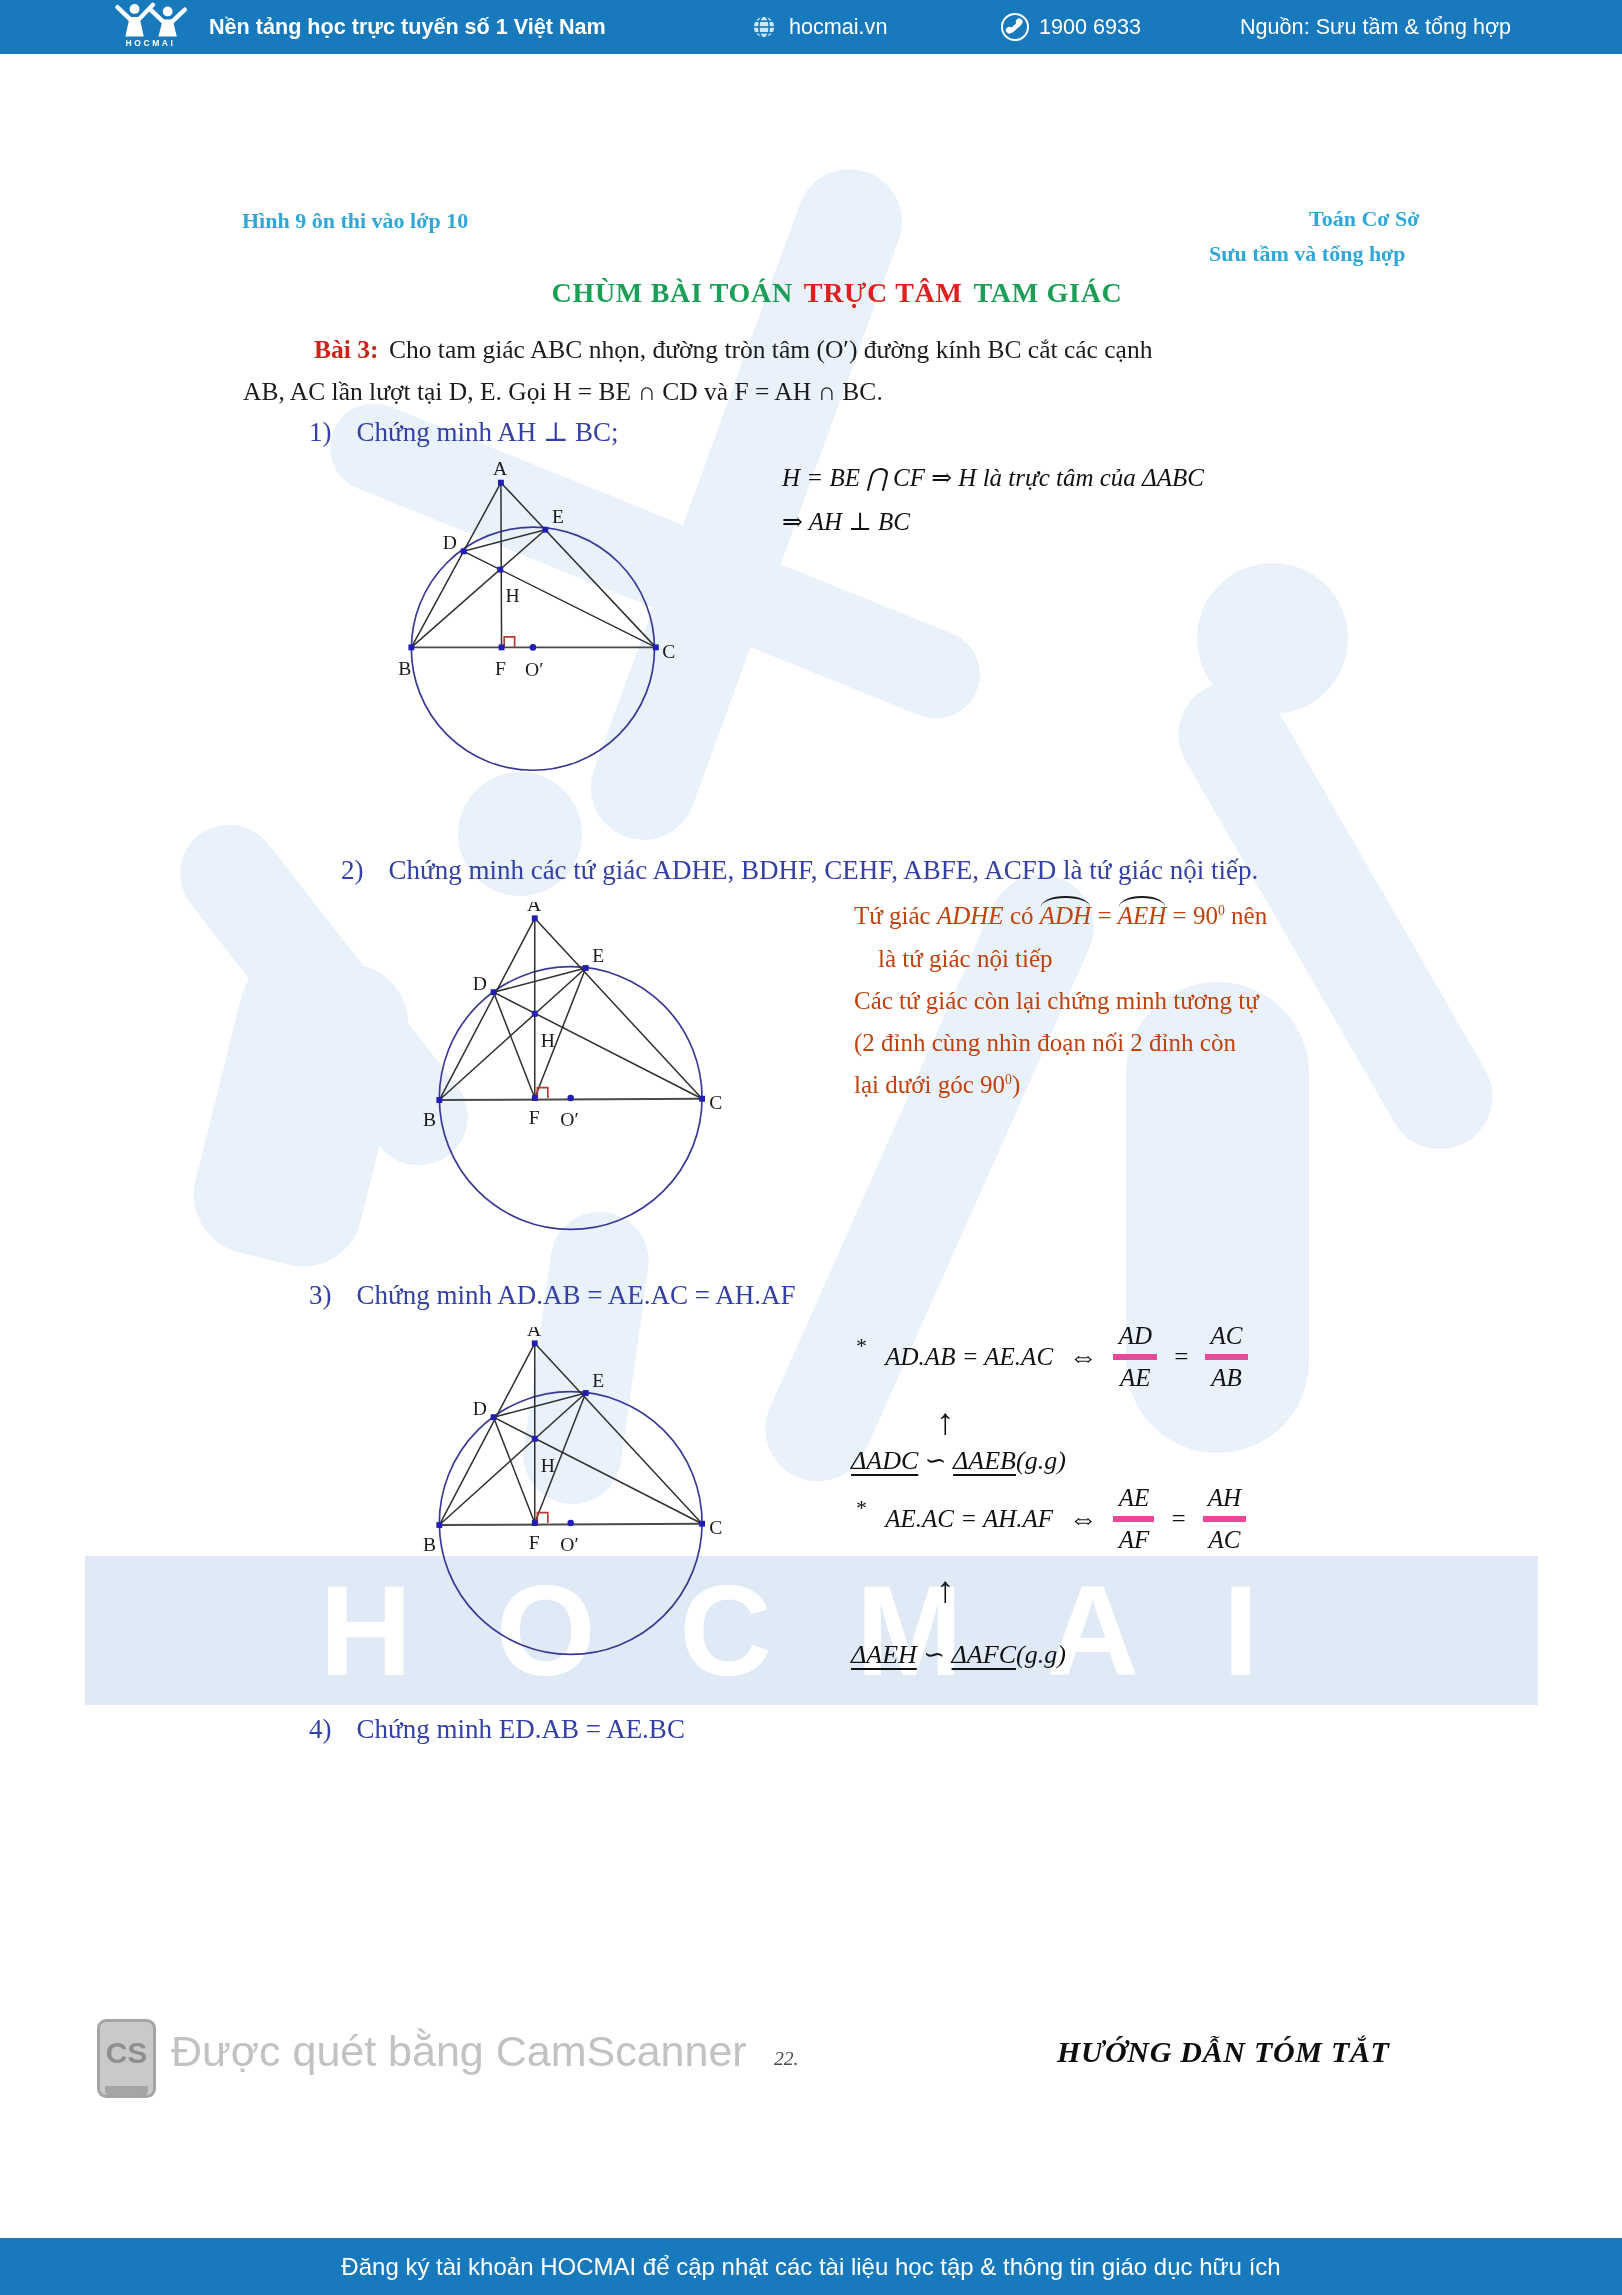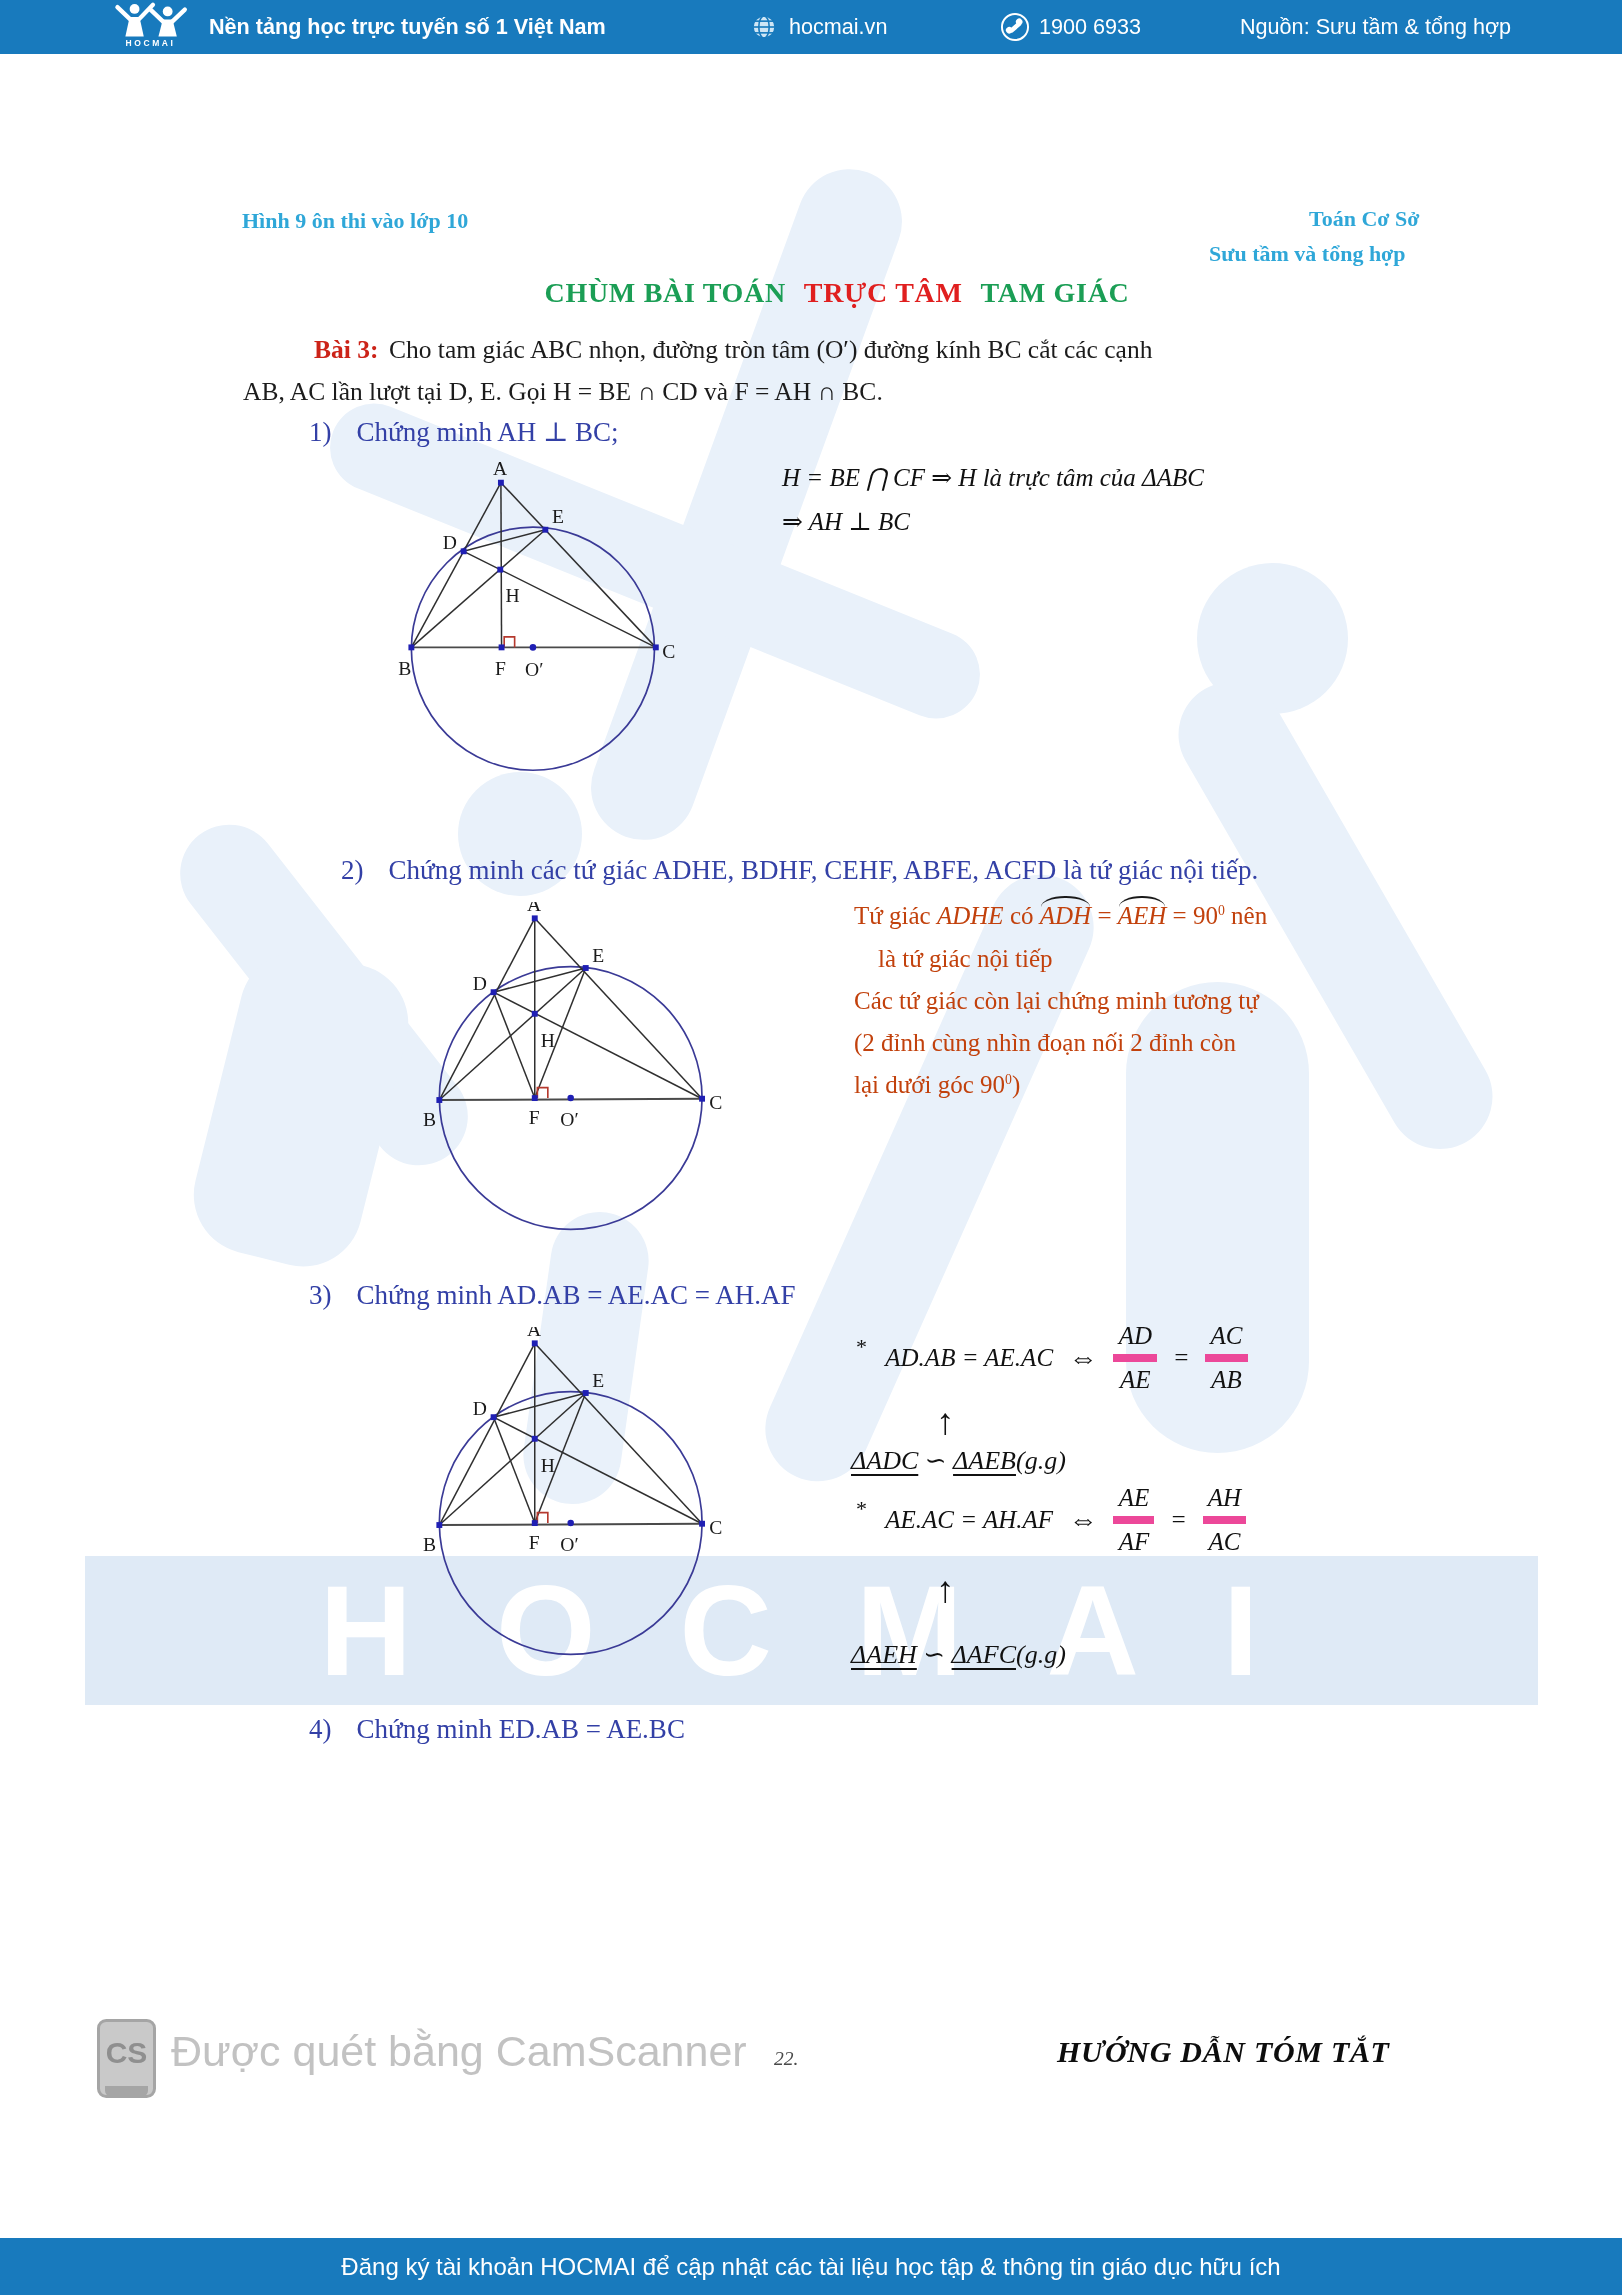--- a/index.html
+++ b/index.html
@@ -18,35 +18,35 @@
   .wm{position:absolute;background:#e9f1fa;z-index:1;}
   .wm-band{position:absolute;left:85px;top:1556px;width:1453px;height:149px;background:#dfeaf6;z-index:1;
            overflow:hidden;text-align:center;}
   .wm-band .t{font-family:"Liberation Sans","DejaVu Sans",sans-serif;font-weight:bold;font-size:128px;
               line-height:149px;color:#ffffff;letter-spacing:84px;text-indent:39px;white-space:nowrap;}
   .content{position:absolute;z-index:2;}
   
   .cyan{color:#2fa7d8;font-weight:bold;font-size:22px;}
   .doc-title{font-size:28px;font-weight:bold;letter-spacing:0.7px;}
   .doc-title .g{color:#1b9e55;margin:0 5.9px;}
-  .doc-title .r{color:#e01f1f;margin:0 12px;}
+  .doc-title .r{color:#e01f1f;margin:0 5px;}
   .para{font-size:25.5px;white-space:nowrap;}
   .plabel{color:#cc2318;font-weight:bold;margin-right:10.5px;}
   .item{font-size:27px;color:#3340a6;white-space:nowrap;}
   .item .num{margin-right:25px;}
   .sol{font-size:25px;font-style:italic;white-space:nowrap;color:#111;}
   .sol-u{font-size:25px;white-space:nowrap;color:#c2410c;}
   .arc{position:relative;font-style:italic;}
   .arc::before{content:"";position:absolute;left:1.3px;right:1.3px;top:-6.5px;height:9.2px;
                border-top:2px solid #1a1a1a;border-radius:50% 50% 0 0 / 100% 100% 0 0;}
   sup{font-size:0.55em;}
   .mrow{position:absolute;display:flex;align-items:center;gap:15.7px;font-size:25px;font-style:italic;color:#111;z-index:2;}
   .mrow .star{font-style:normal;position:relative;top:-10.5px;font-size:22px;margin-right:2.6px;}
   .frac{display:inline-flex;flex-direction:column;text-align:center;font-size:25px;}
-  .frac .num{border-bottom:8px solid #ec4899;padding:0 5.2px 3.9px 5.2px;}
+  .frac .num{border-bottom:6px solid #ec4899;padding:0 5.2px 3.9px 5.2px;}
   .frac .den{padding:3.9px 5.2px 0 5.2px;}
   .arrow{font-size:37px;color:#111;}
   .sim{white-space:nowrap;font-size:26px;font-style:italic;color:#111;}
   .sim .u{text-decoration:underline;text-underline-offset:4.6px;}
   
   .cs-box{position:absolute;left:97px;top:2019px;width:59px;height:79px;background:#c9c9c9;border-radius:9.2px;
           border:3.9px solid #a5a5a5;box-sizing:border-box;z-index:2;}
   .cs-box .cs{display:block;text-align:center;font-family:"Liberation Sans","DejaVu Sans",sans-serif;
               font-weight:bold;font-size:30px;line-height:62px;color:#8f8f8f;}
   .cs-box .tab{position:absolute;left:5.2px;right:5.2px;bottom:-1.3px;height:10.5px;background:#a5a5a5;border-radius:0 0 5.2px 5.2px;}

